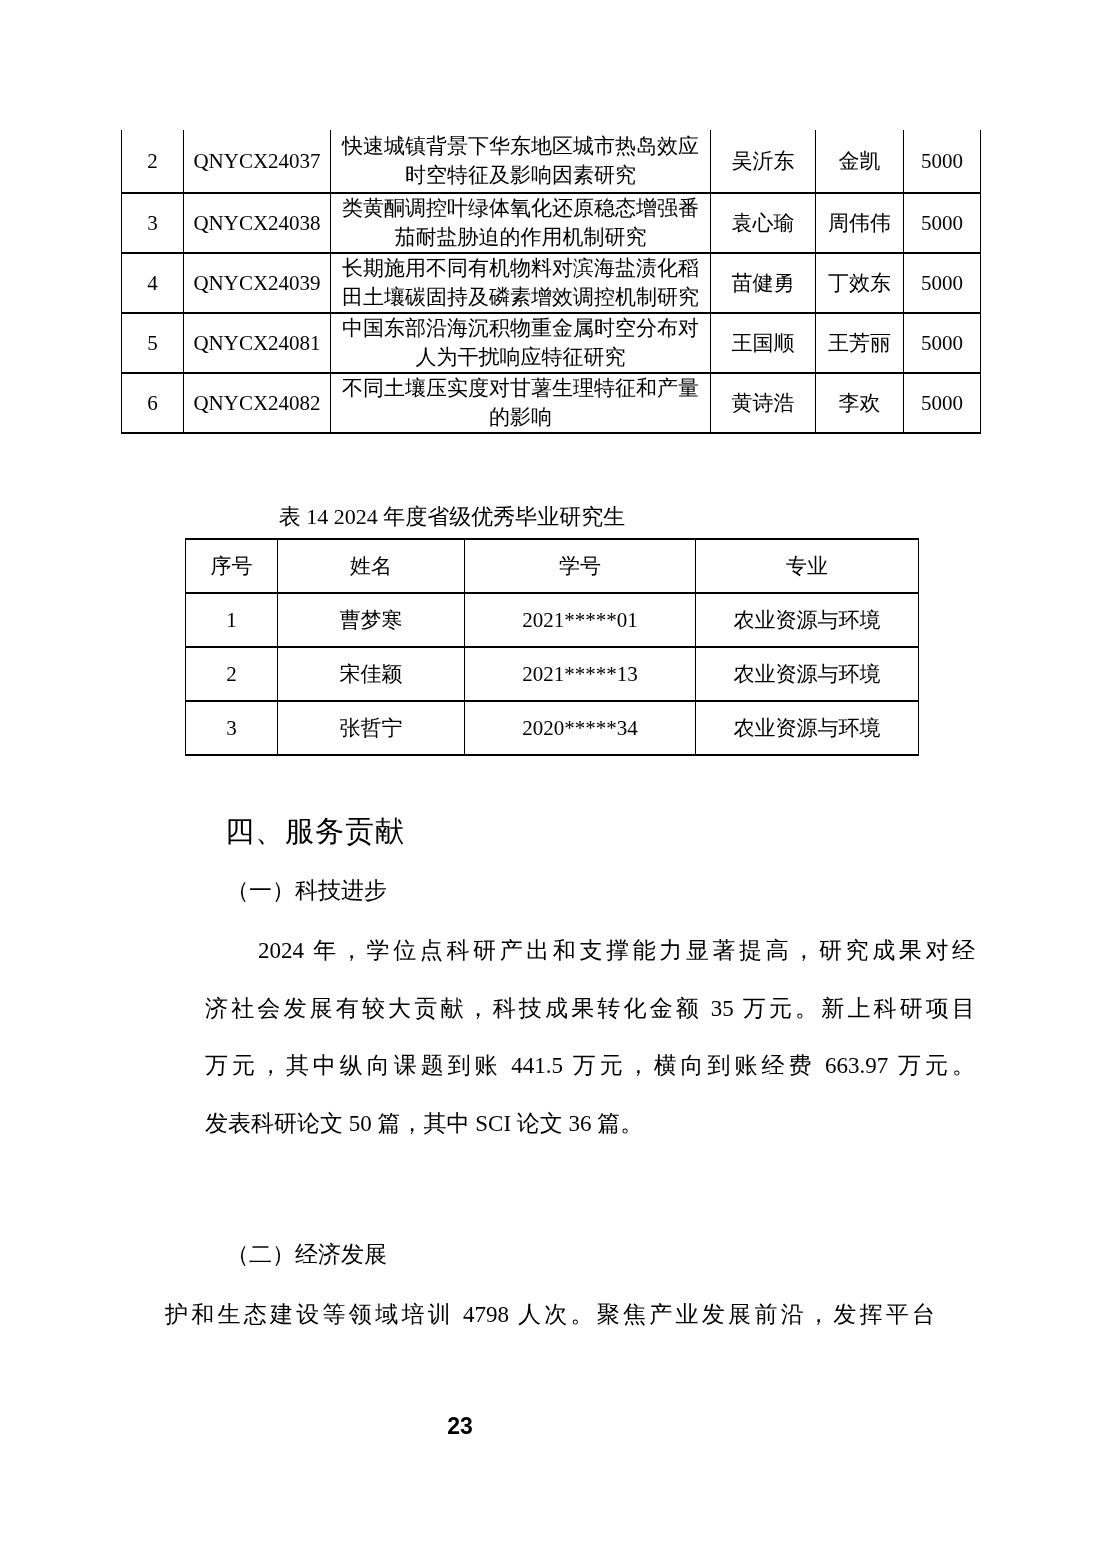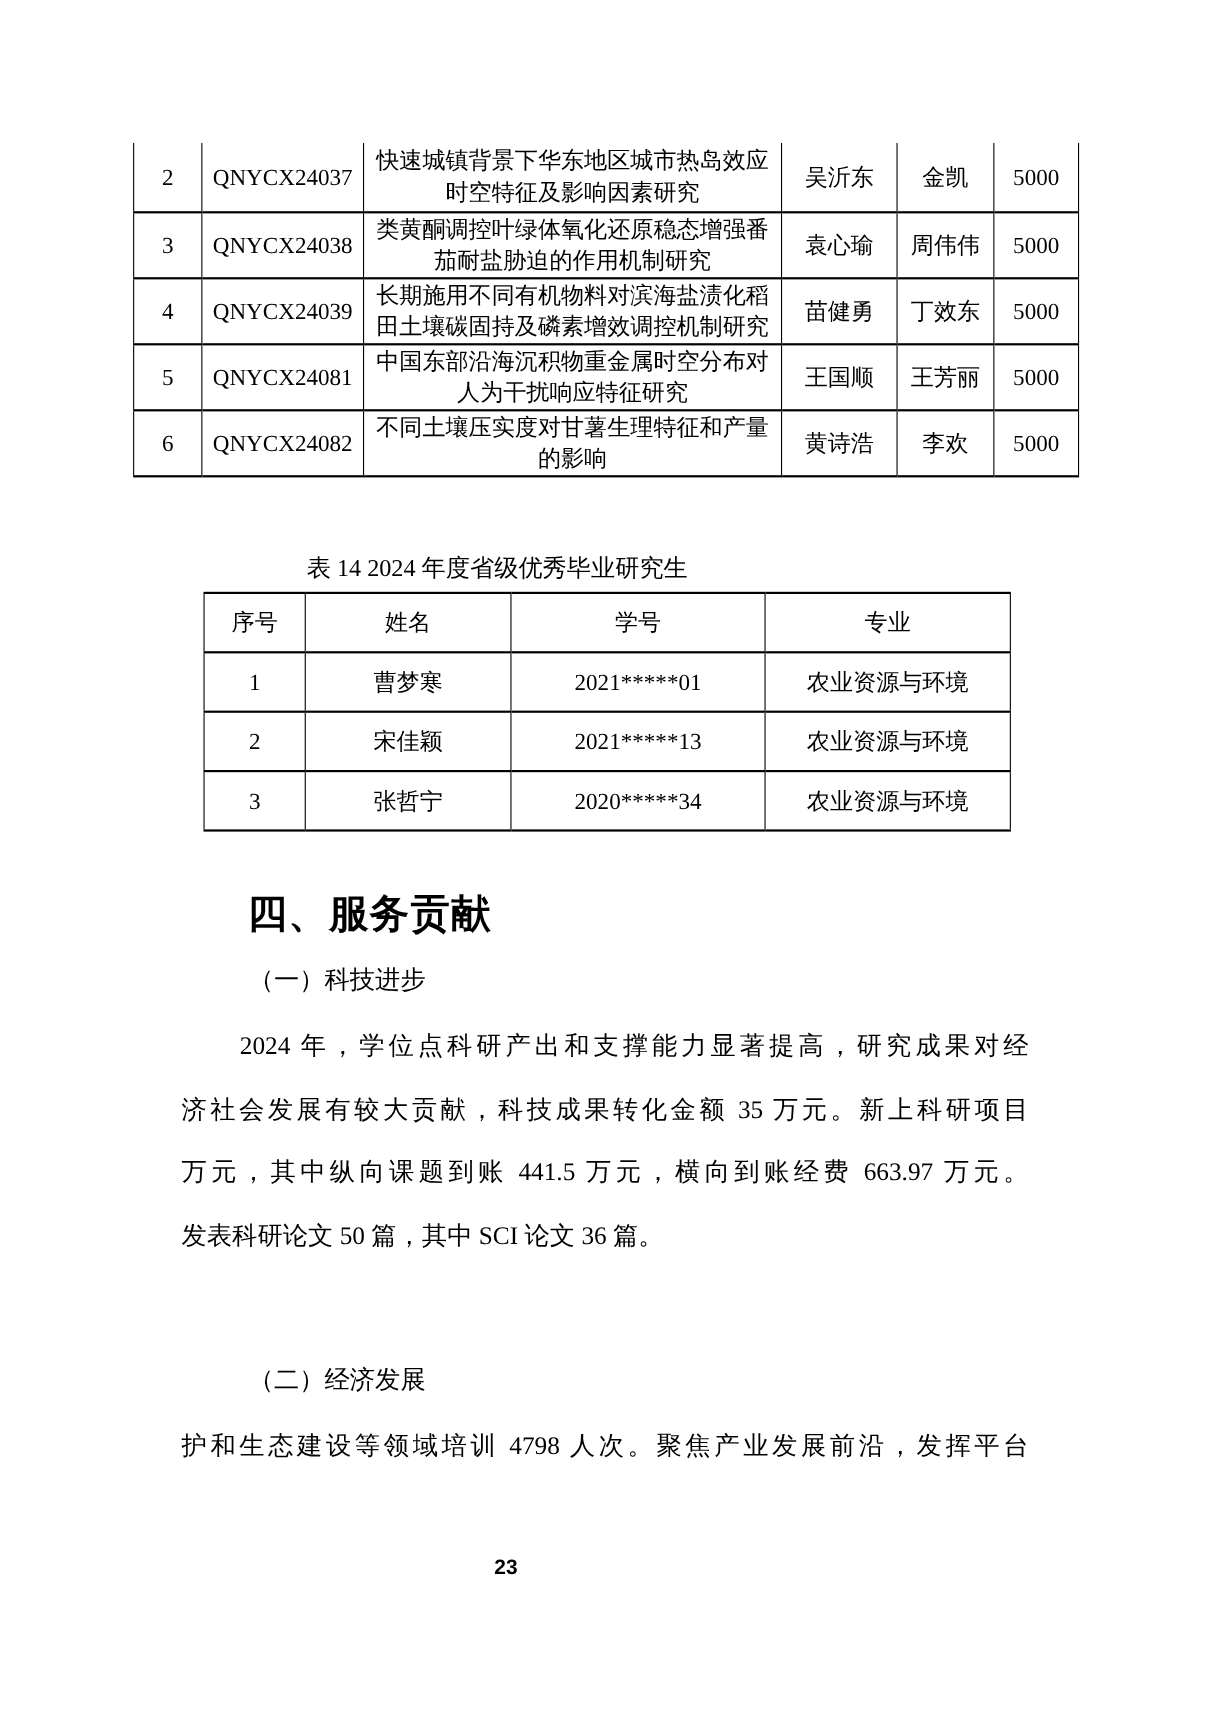--- a/index.html
+++ b/index.html
@@ -45,46 +45,46 @@
   }
   table.t2 tr:nth-child(1){height:49px;}
   table.t2 tr:nth-child(2){height:48px;}
   table.t2 tr:nth-child(3){height:48px;}
   table.t2 tr:nth-child(4){height:47px;}
 
   
   .h-major{
     position:absolute;left:225px;top:812px;
     font-family:"Liberation Sans","DejaVu Sans",sans-serif;
-    font-weight:bold;font-size:36px;line-height:38px;letter-spacing:1px;
+    font-weight:normal;font-size:29px;line-height:38px;letter-spacing:1px;
   }
   .h-sub{
     position:absolute;left:226px;
     font-family:"Liberation Sans","DejaVu Sans",sans-serif;
     font-weight:normal;font-size:23px;line-height:32px;
   }
   .h-sub.a{top:874px;}
   .h-sub.b{top:1238px;}
 
   
   .para{
     position:absolute;left:165px;width:770px;
     font-size:23px;line-height:57.5px;
   }
-  .para.p1{top:922px;}
+  .para.p1{top:922px;margin-left:40px;}
   .para.p2{top:1286px;}
   .para .ln{text-align:justify;text-align-last:justify;}
   .para .ln.indent{text-indent:53px;}
   .para .ln.short{text-align:center;text-align-last:left;}
 
   
   .pageno{
     position:absolute;left:0;top:1413px;width:920px;text-align:center;
     font-family:"Liberation Sans","DejaVu Sans",sans-serif;
-    font-size:19px;font-weight:bold;line-height:26px;
+    font-size:23px;font-weight:bold;line-height:26px;
   }
 </style>
 </head>
 <body>
 
 <table class="t1">
   <colgroup>
     <col style="width:62px">
       <col style="width:147px">
       <col style="width:380px">

